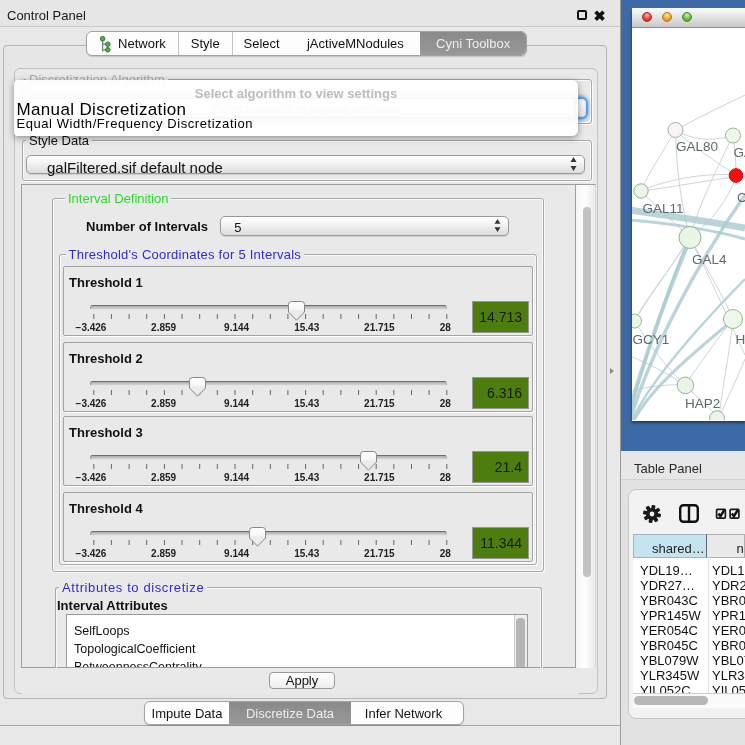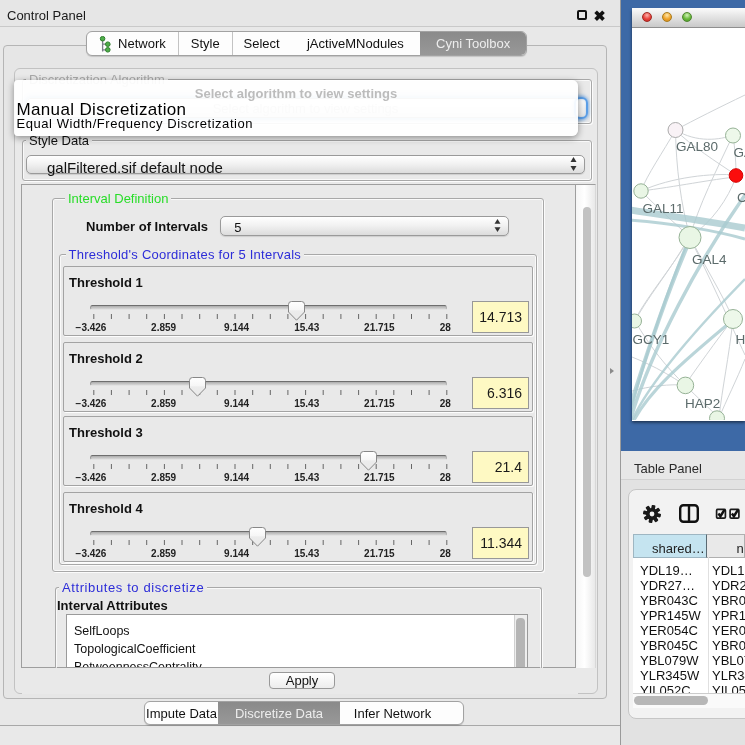--- a/index.html
+++ b/index.html
@@ -11,21 +11,21 @@
 .combo{position:absolute;border:1px solid #9a9a9a;border-radius:5px;background:linear-gradient(#ffffff,#f2f2f2 45%,#dcdcdc);box-shadow:0 1px 1px rgba(0,0,0,.12)}
 .combo .ar{position:absolute;right:7px;top:50%;width:7px;height:14px;margin-top:-7px}
 .ar svg{display:block}
 .tabbar{position:absolute;background:#fdfdfd;border:1px solid #a2a2a2;border-radius:6px;display:flex;align-items:center;overflow:hidden;box-shadow:0 1px 1px rgba(0,0,0,.15)}
 .tabbar .seg{height:100%;display:flex;align-items:center;justify-content:center;color:#111;white-space:nowrap}
 .tabbar .sep{width:1px;height:100%;background:#c3c3c3}
 .tabbar .sel{background:linear-gradient(#8a8a8a,#989898);color:#ededed}
 .thr{position:absolute;left:63px;width:470px;height:70px;border:1px solid #a3a3a3;border-radius:2px;box-shadow:1px 1px 0 rgba(255,255,255,.9)}
 .thr b{position:absolute;left:5px;top:8px;font-size:13px}
 .track{position:absolute;left:26.2px;top:38.3px;width:357px;height:5px;border-radius:2.5px;border-top:1px solid #6e6e6e;border-left:1px solid #9a9a9a;border-right:1px solid #b0b0b0;border-bottom:1px solid #e2e2e2;background:linear-gradient(#ababab,#c6c6c6 60%,#d6d6d6)}
-.vbox{position:absolute;left:408px;top:34px;width:57px;height:32px;background:#fef9c3;border:1px solid #989898;font-size:14px;color:#1a1a1a;text-align:right;line-height:30px;padding-right:6px}
+.vbox{position:absolute;left:408px;top:34px;width:57px;height:32px;background:#4d7c0f;border:1px solid #989898;font-size:14px;color:#1a1a1a;text-align:right;line-height:30px;padding-right:6px}
 .tlab{position:absolute;top:55px;font-size:10px;font-weight:bold;color:#222;transform:translateX(-50%)}
 </style>
 </head>
 <body>
 
 <div class="abs" style="left:0;top:0;width:621px;height:745px;background:#e8e8e8"></div>
 
 <div class="abs" style="left:0;top:0;width:621px;height:27px;background:#e6e6e6;border-bottom:1px solid #c9c9c9"></div>
 <div class="abs" style="left:7px;top:8px;font-size:13px;color:#1a1a1a">Control Panel</div>
 <div class="abs" style="left:577px;top:10px;width:10px;height:10px;border:2px solid #111;border-radius:2px"></div>
@@ -285,21 +285,21 @@
   <div style="position:absolute;left:7px;top:7px;font-size:12.5px;line-height:18px">SelfLoops<br>TopologicalCoefficient<br>BetweennessCentrality</div>
   <div style="position:absolute;right:0;top:0;width:13px;height:100%;background:#eeeeee;border-left:1px solid #d0d0d0"></div>
   <div style="position:absolute;right:2px;top:3px;width:9px;height:60px;background:#b5b5b5;border-radius:4px"></div>
 </div>
 
 <div class="abs" style="left:22px;top:668px;width:556px;height:26px;background:#e9e9e9"></div>
 
 <div class="abs" style="left:269px;top:672px;width:66px;height:17px;background:linear-gradient(#ffffff,#ededed);border:1px solid #999;border-radius:4px;text-align:center;line-height:15px;font-size:13px">Apply</div>
 
 <div class="tabbar" style="left:144px;top:701px;width:320px;height:24px">
-  <div class="seg" style="width:73px">Impute Data</div>
+  <div class="seg" style="width:84px">Impute Data</div>
   <div class="seg sel" style="width:122px">Discretize Data</div>
   <div class="seg" style="width:105px">Infer Network</div>
 </div>
 
 <div class="abs" style="left:610px;top:368px;width:0;height:0;border-top:3px solid transparent;border-bottom:3px solid transparent;border-left:4px solid #8a8a8a"></div>
 
 <div class="abs" style="left:14px;top:80px;width:564px;height:56px;background:rgba(255,255,255,.93);border-radius:4px 6px 6px 4px;box-shadow:0 2px 7px rgba(0,0,0,.4)">
   <div style="position:absolute;left:0;top:5.5px;width:100%;text-align:center;color:#bcbcbc;font-size:13px;font-weight:bold">Select algorithm to view settings</div>
   <div style="position:absolute;left:2.5px;top:19.5px;font-size:17px;font-weight:normal;color:#000;letter-spacing:0.35px">Manual Discretization</div>
   <div style="position:absolute;left:2.5px;top:36px;font-size:13px;color:#000;letter-spacing:0.55px">Equal Width/Frequency Discretization</div>

